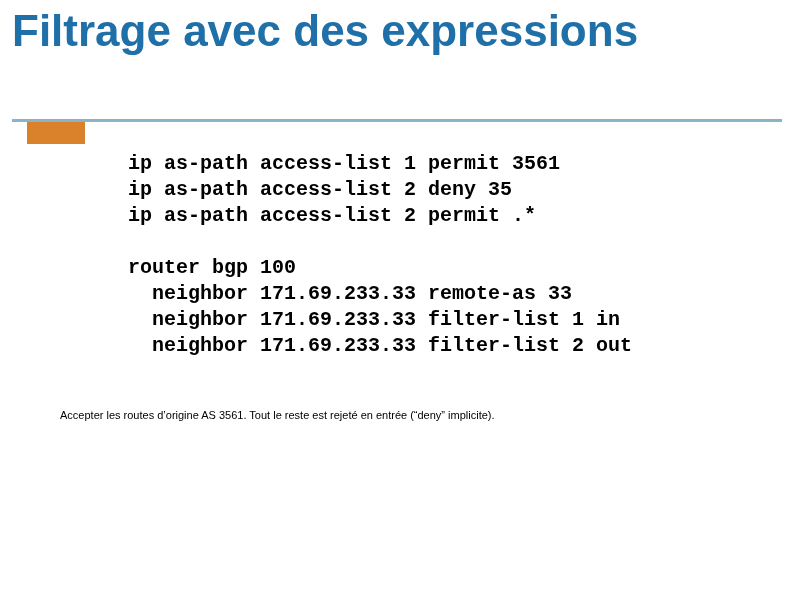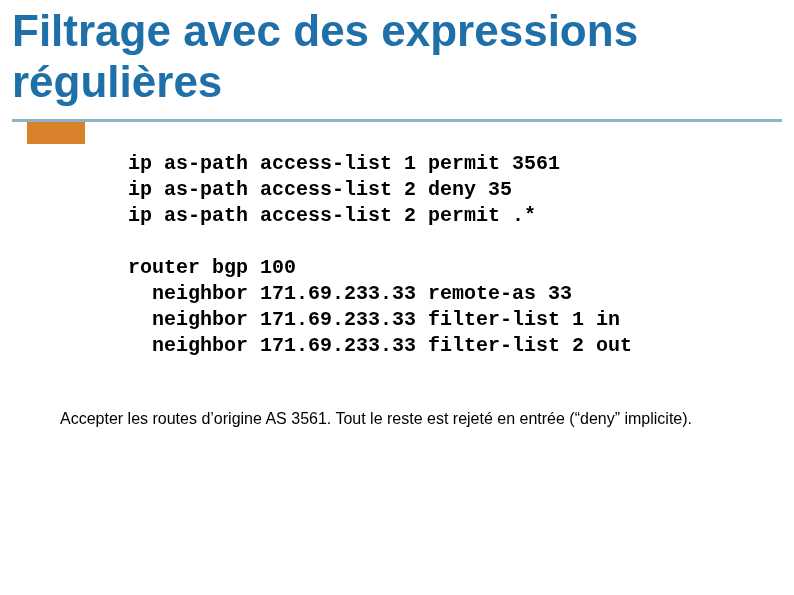--- a/index.html
+++ b/index.html
@@ -50,36 +50,35 @@
     font-family: "Courier New", Courier, monospace;
     font-size: 20px;
     font-weight: bold;
     color: #000000;
     line-height: 1.3;
     white-space: pre;
   }
   .para {
     position: absolute;
     left: 60px;
-    font-size: 16px;
+    font-size: 11px;
     color: #000000;
     line-height: 1.35;
     width: 680px;
   }
   .p1 { top: 408px; }
   .p2 { top: 468px; }
 </style>
 </head>
 <body>
 
 <div class="slide">
 
   <div class="title">
     <span>Filtrage avec des expressions</span><br>
-    <span>régulières</span>
   </div>
 
   <div class="decor-line"></div>
   <div class="decor-box"></div>
 
   <div class="code-block"><span>ip as-path access-list 1 permit 3561</span>
 <span>ip as-path access-list 2 deny 35</span>
 <span>ip as-path access-list 2 permit .*</span>
 <span></span>
 <span>router bgp 100</span>

